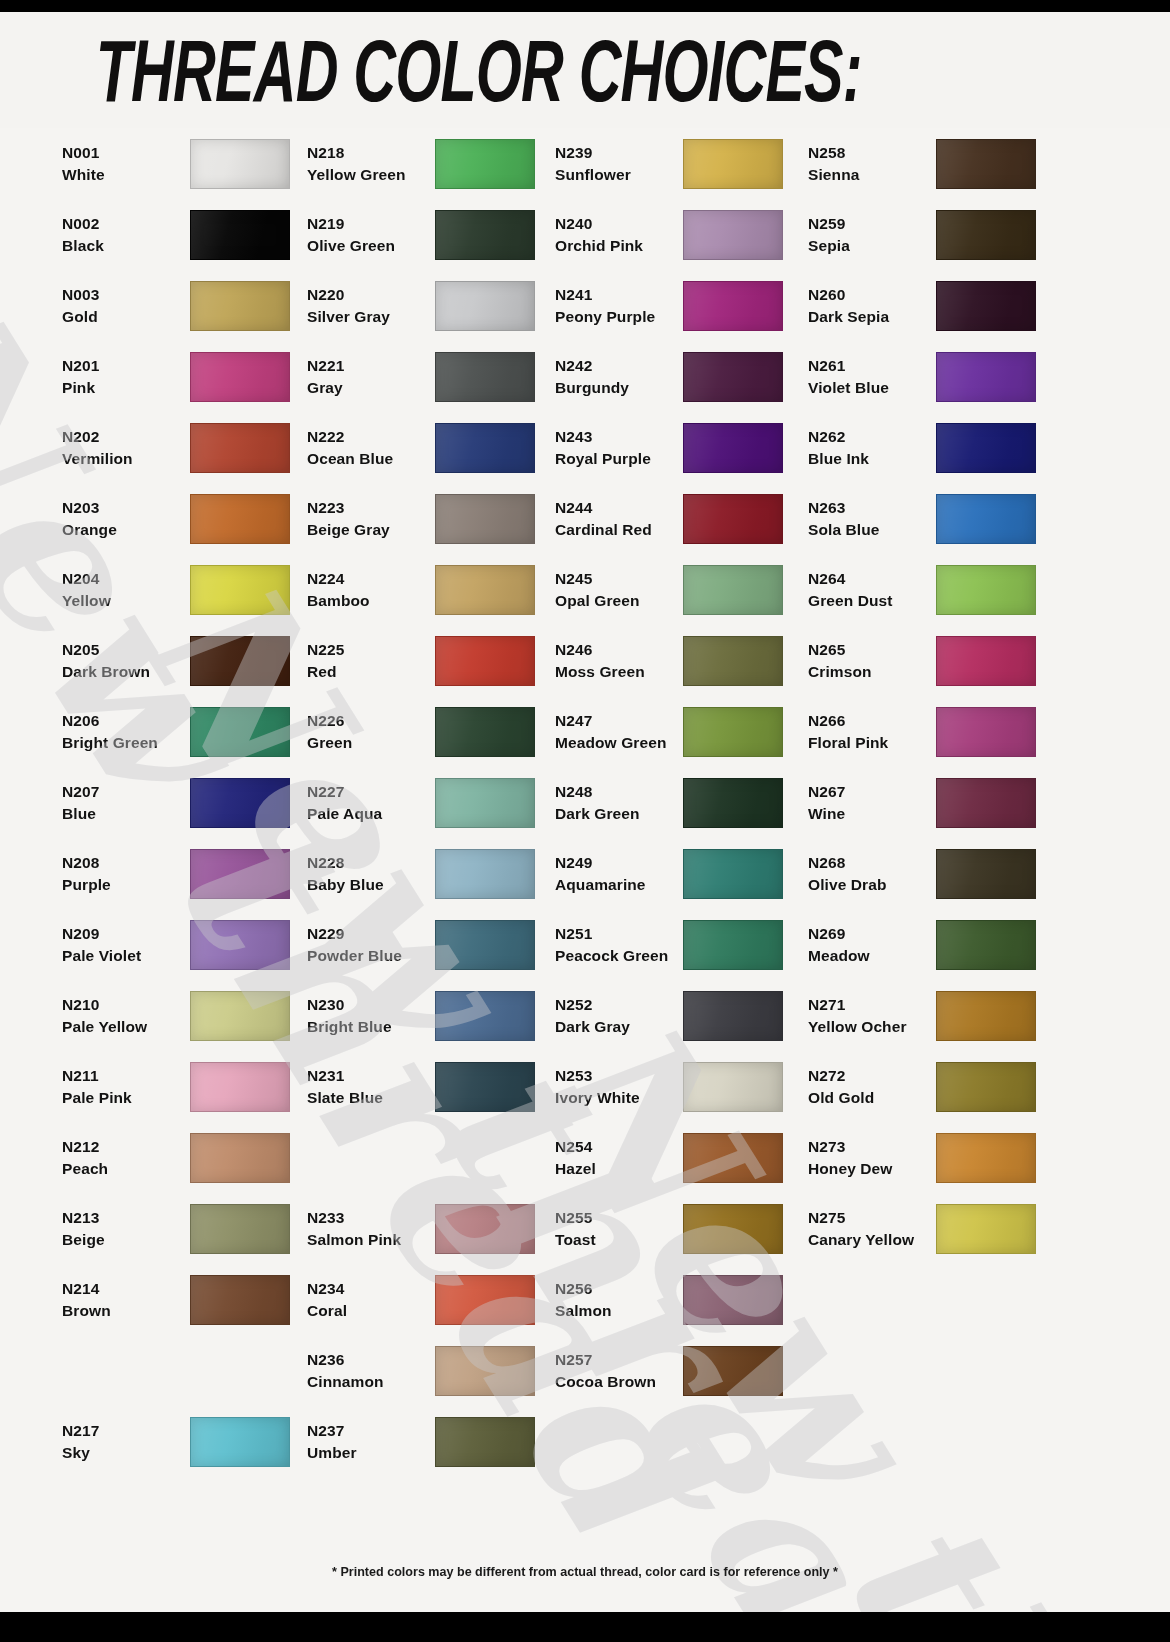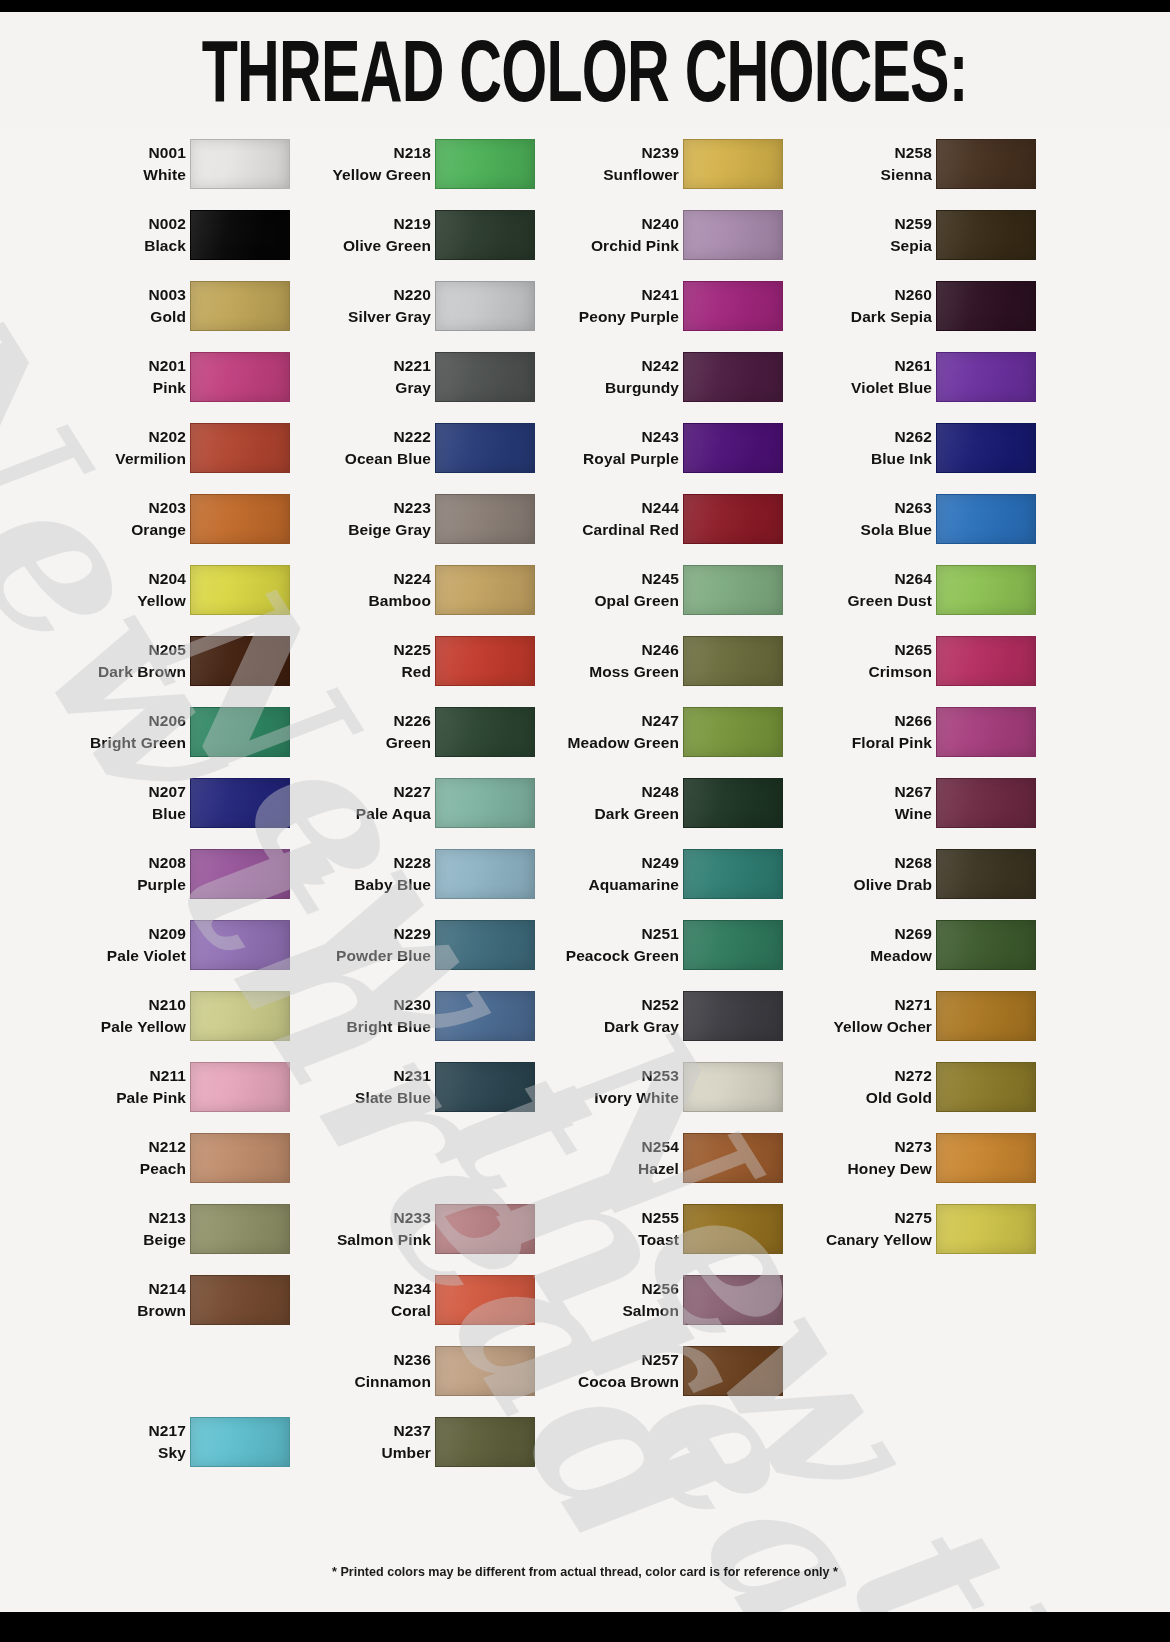--- a/index.html
+++ b/index.html
@@ -18,21 +18,22 @@
   }
   
   .title-band {
     position: absolute;
     left: 0; top: 12px;
     width: 1170px;
     height: 116px;
     background: #f4f3f1;
     display: flex;
     align-items: center;
-    justify-content: center;
+    justify-content: flex-start;
+    font-style: italic;
   }
   .title-text {
     font-family: "Liberation Sans Narrow", "Liberation Sans", sans-serif;
     font-weight: 900;
     font-size: 74px;
     letter-spacing: -1px;
     color: #100f0f;
     transform: scaleX(0.80) scaleY(1.18);
     transform-origin: center center;
     white-space: nowrap;
@@ -73,21 +74,20 @@
     position: absolute;
     left: 0; top: 0;
     width: 1170px;
     height: 1430px;
     z-index: 2;
   }
   .column {
     position: absolute;
     top: 0;
     width: 250px;
-    text-align: right;
   }
   .col-0 { left: 62px; }
   .col-1 { left: 307px; }
   .col-2 { left: 555px; }
   .col-3 { left: 808px; }
 
   .row {
     position: relative;
     height: 71px;
     display: flex;

